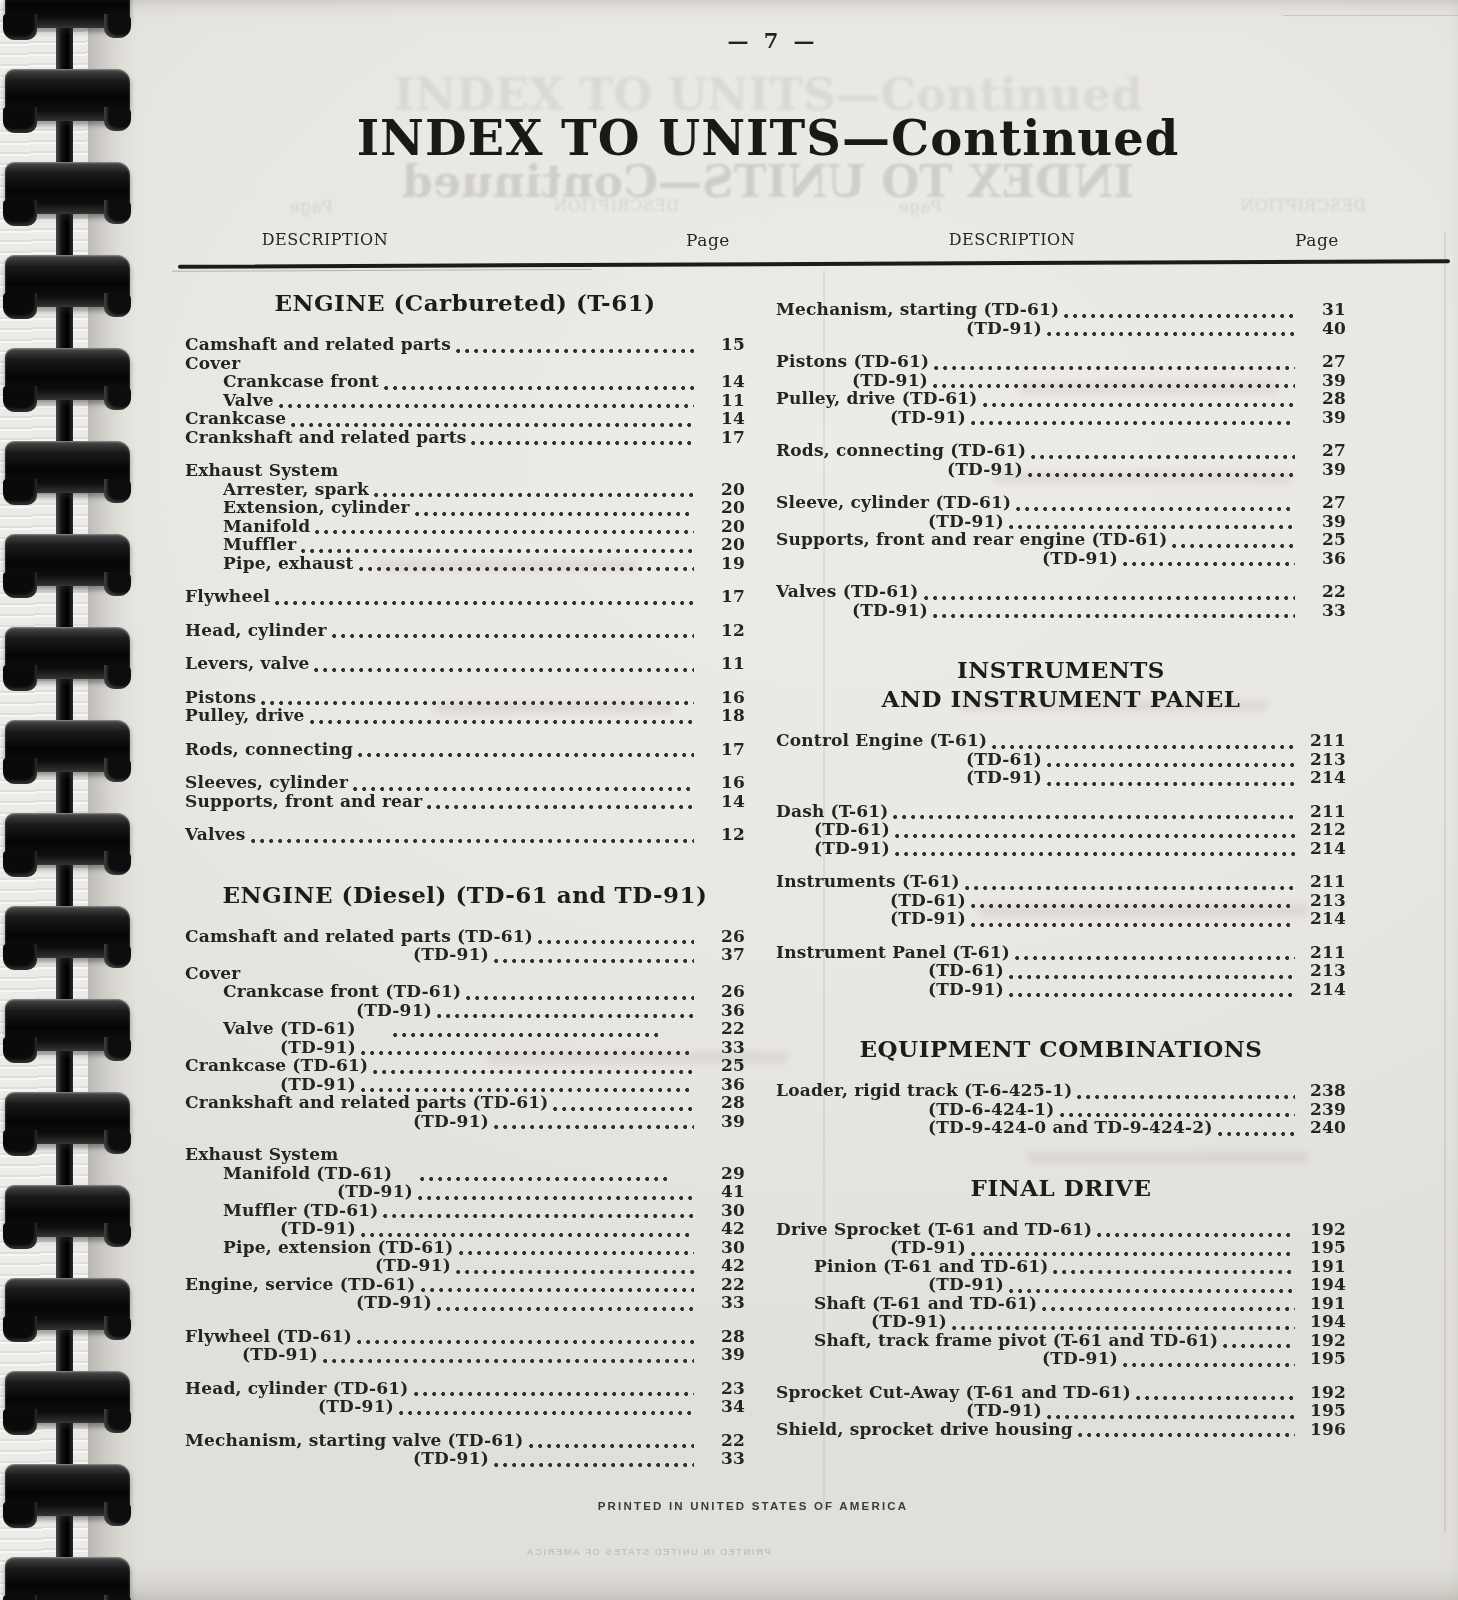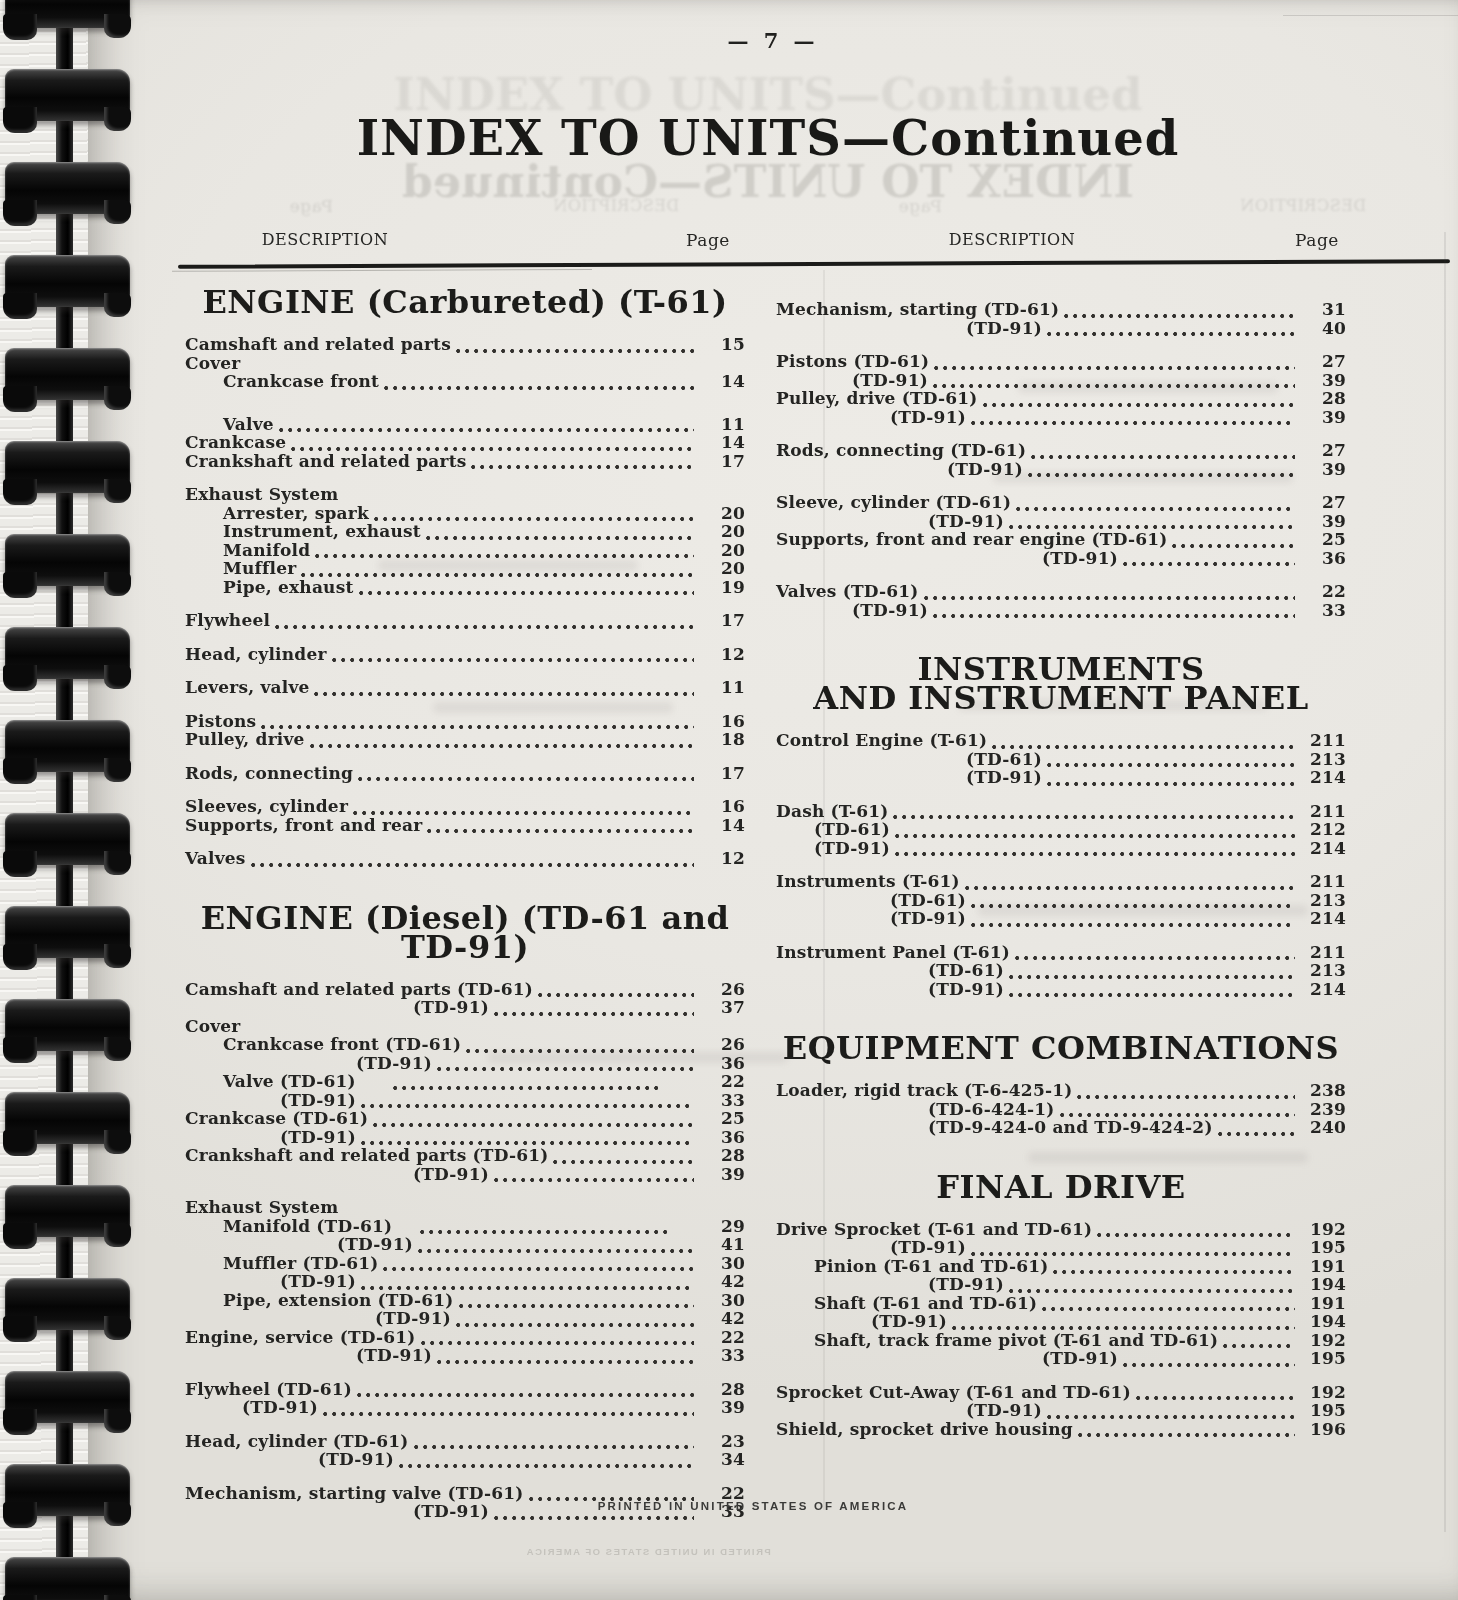--- a/index.html
+++ b/index.html
@@ -55,21 +55,21 @@
   #ghost-headers .hdr{top:0;color:#55534e;}
 
   #rule{position:absolute;top:262px;left:90px;width:1272px;height:4px;background:#1b1b19;
     border-radius:2px;transform:rotate(-0.25deg);}
   #rule::after{content:'';position:absolute;left:-6px;top:6px;width:420px;height:1px;background:rgba(27,27,25,.25);}
 
   
   .col{position:absolute;color:#242422;}
   #left-col{left:97px;top:288px;width:560px;}
   #right-col{left:688px;top:300px;width:570px;}
-  .sec-h{text-align:center;font-size:32px;font-weight:700;letter-spacing:.5px;
+  .sec-h{text-align:center;font-size:23px;font-weight:700;letter-spacing:.5px;
     line-height:29px;margin:36px 0 18px;color:#1c1c1a;}
   .section:first-child .sec-h{margin-top:0;}
   .row{display:flex;align-items:baseline;font-size:17px;font-weight:700;
     line-height:18.5px;letter-spacing:.2px;white-space:nowrap;}
   .row.gap{margin-top:15px;}
   .lbl{flex:0 0 auto;}
   .dots{flex:1 1 auto;min-width:6px;margin:0 5px;align-self:flex-end;height:14px;
     background-image:radial-gradient(circle at 2.2px 11px, #33312e 1.7px, transparent 2.3px);
     background-size:9px 14px;background-repeat:repeat-x;background-position:left bottom;}
   .pg{flex:0 0 46px;text-align:right;}
@@ -156,21 +156,21 @@
             <span class="pg">15</span>
           </div>
           <div class="row">
             <span class="lbl">Cover</span>
           </div>
           <div class="row" style="padding-left: 38px;">
             <span class="lbl">Crankcase front</span>
             <span class="dots"></span>
             <span class="pg">14</span>
           </div>
-          <div class="row" style="padding-left: 38px; margin-top: 24px;">
+          <div class="row" style="padding-left: 38px;">
             <span class="lbl">Valve</span>
             <span class="dots"></span>
             <span class="pg">11</span>
           </div>
           <div class="row">
             <span class="lbl">Crankcase</span>
             <span class="dots"></span>
             <span class="pg">14</span>
           </div>
           <div class="row">
@@ -180,21 +180,21 @@
           </div>
           <div class="row gap">
             <span class="lbl">Exhaust System</span>
           </div>
           <div class="row" style="padding-left: 38px;">
             <span class="lbl">Arrester, spark</span>
             <span class="dots"></span>
             <span class="pg">20</span>
           </div>
           <div class="row" style="padding-left: 38px;">
-            <span class="lbl">Instrument, exhaust</span>
+            <span class="lbl">Extension, cylinder</span>
             <span class="dots"></span>
             <span class="pg">20</span>
           </div>
           <div class="row" style="padding-left: 38px;">
             <span class="lbl">Manifold</span>
             <span class="dots"></span>
             <span class="pg">20</span>
           </div>
           <div class="row" style="padding-left: 38px;">
             <span class="lbl">Muffler</span>

